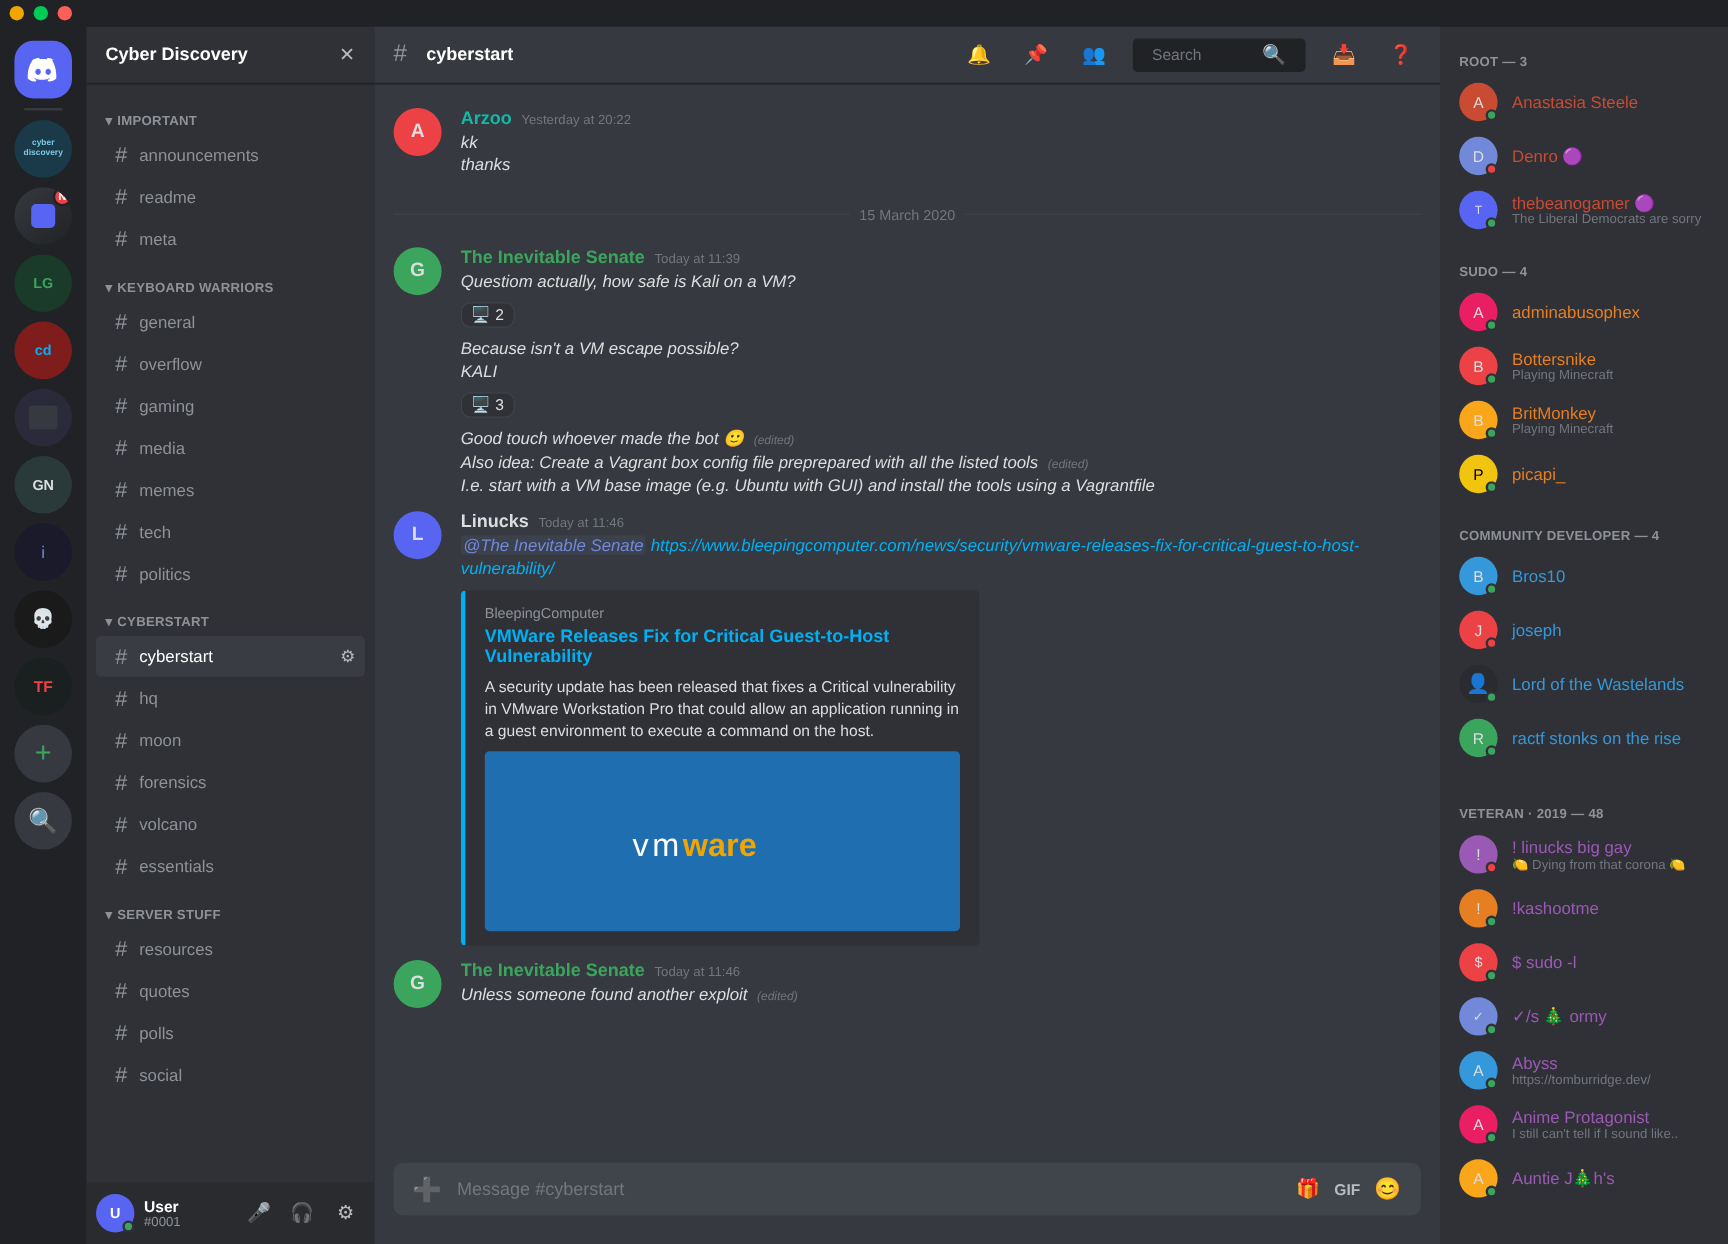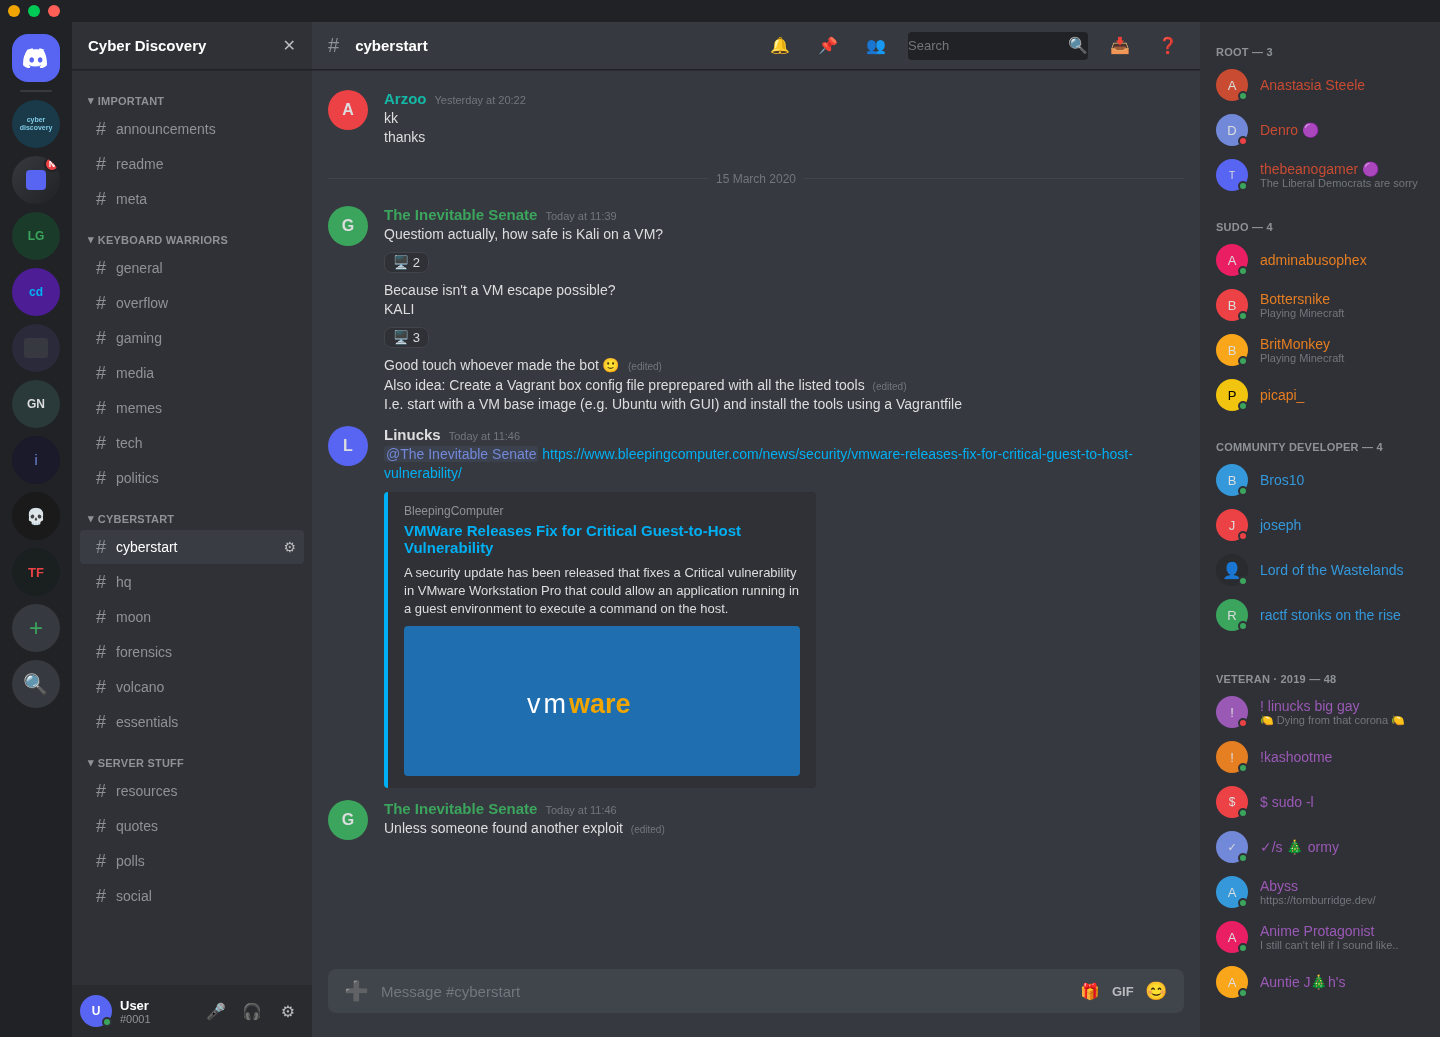--- a/index.html
+++ b/index.html
@@ -44,21 +44,21 @@
     .chat-area { flex: 1; display: flex; flex-direction: column; background: #36393f; }
     .chat-header { height: 48px; background: #36393f; border-bottom: 1px solid #202225; display: flex; align-items: center; padding: 0 16px; gap: 12px; flex-shrink: 0; box-shadow: 0 1px 0 rgba(0,0,0,0.2); }
     .chat-channel-name { font-size: 15px; font-weight: 600; color: #fff; }
     .chat-header-icons { margin-left: auto; display: flex; gap: 16px; align-items: center; }
     .chat-messages { flex: 1; overflow-y: auto; padding: 16px 0; }
     .message-group { padding: 4px 16px 4px 72px; position: relative; margin-bottom: 4px; }
     .message-avatar { position: absolute; left: 16px; top: 4px; width: 40px; height: 40px; border-radius: 50%; background: #7289da; display: flex; align-items: center; justify-content: center; font-size: 16px; font-weight: 600; overflow: hidden; }
     .message-header { display: flex; align-items: baseline; gap: 8px; margin-bottom: 2px; }
     .message-author { font-size: 15px; font-weight: 600; }
     .message-timestamp { font-size: 11px; color: #72767d; }
-    .message-content { font-size: 14px; line-height: 1.375; color: #dcddde; }
+    .message-content { font-size: 14px; line-height: 1.375; color: #dcddde; font-style: italic; }
     .message-content a { color: #00b0f4; text-decoration: none; }
     .date-divider { display: flex; align-items: center; padding: 16px 16px; gap: 8px; }
     .date-divider-line { flex: 1; height: 1px; background: #40444b; }
     .date-divider-text { font-size: 12px; color: #72767d; white-space: nowrap; }
     .reaction { display: inline-flex; align-items: center; gap: 4px; background: #2f3136; border: 1px solid #40444b; border-radius: 8px; padding: 2px 8px; font-size: 13px; margin-top: 4px; cursor: pointer; }
     .embed { background: #2f3136; border-left: 4px solid #00b0f4; border-radius: 4px; padding: 12px 16px; margin-top: 8px; max-width: 432px; }
     .embed-site { font-size: 12px; color: #8e9297; margin-bottom: 4px; }
     .embed-title { font-size: 15px; font-weight: 600; color: #00b0f4; margin-bottom: 8px; }
     .embed-desc { font-size: 13px; color: #dcddde; line-height: 1.4; margin-bottom: 8px; }
     .embed-image { width: 100%; height: 150px; background: #1e6eb0; border-radius: 4px; display: flex; align-items: center; justify-content: center; overflow: hidden; }
@@ -90,21 +90,21 @@
     .edited-tag { font-size: 10px; color: #72767d; margin-left: 4px; }
     
     .mention { color: #7289da; background: rgba(114,137,218,0.1); border-radius: 3px; padding: 0 2px; cursor: pointer; }
 
     .plus-btn { width: 48px; height: 48px; border-radius: 50%; background: #36393f; display: flex; align-items: center; justify-content: center; cursor: pointer; color: #3ba55d; font-size: 24px; flex-shrink: 0; }
     .search-btn { width: 48px; height: 48px; border-radius: 50%; background: #36393f; display: flex; align-items: center; justify-content: center; cursor: pointer; color: #b9bbbe; font-size: 20px; flex-shrink: 0; }
 
     .channel-name-text { font-size: 14px; }
 
     
-    .search-box { background: #202225; border-radius: 4px; display: flex; align-items: center; padding: 0 0; width: 180px; height: 28px; }
+    .search-box { background: #202225; border-radius: 4px; display: flex; align-items: center; padding: 0 16px; width: 144px; height: 28px; }
     .search-box input { background: transparent; border: none; outline: none; color: #dcddde; font-size: 13px; flex: 1; }
     .search-box input::placeholder { color: #72767d; }
 
     .server-icon-discord { background: #5865f2; }
 
     .header-hash { color: #8e9297; font-size: 20px; margin-right: 4px; }
   </style>
 </head>
 <body>
 
@@ -133,21 +133,21 @@
 
     <div class="server-icon" style="background:#292b2f; position:relative;">
       <div style="width:100%;height:100%;background:linear-gradient(135deg,#36393f,#202225);display:flex;align-items:center;justify-content:center;">
         <div style="width:20px;height:20px;background:#5865f2;border-radius:4px;"></div>
       </div>
       <div style="position:absolute;top:0;right:0;width:16px;height:16px;background:#ed4245;border-radius:50%;display:flex;align-items:center;justify-content:center;font-size:9px;color:#fff;font-weight:700;border:2px solid #202225;">N</div>
     </div>
     <div class="server-icon" style="background:#1a3a2a;">
       <div style="font-size:12px;font-weight:700;color:#3ba55d;">LG</div>
     </div>
-    <div class="server-icon" style="background:#4c1d95;justify-content:center;">
+    <div class="server-icon" style="background:#7f1d1d;justify-content:center;">
       <div style="font-size:12px;font-weight:700;color:#00b0f4;">cd</div>
     </div>
     <div class="server-icon" style="background:#2a2a3a;">
       <div style="width:24px;height:20px;background:#36393f;border-radius:3px;"></div>
     </div>
     <div class="server-icon" style="background:#2a3a3a;">
       <div style="font-size:12px;font-weight:700;color:#dcddde;">GN</div>
     </div>
     <div class="server-icon" style="background:#1a1a2a;">
       <div style="font-size:14px;color:#7289da;">i</div>

